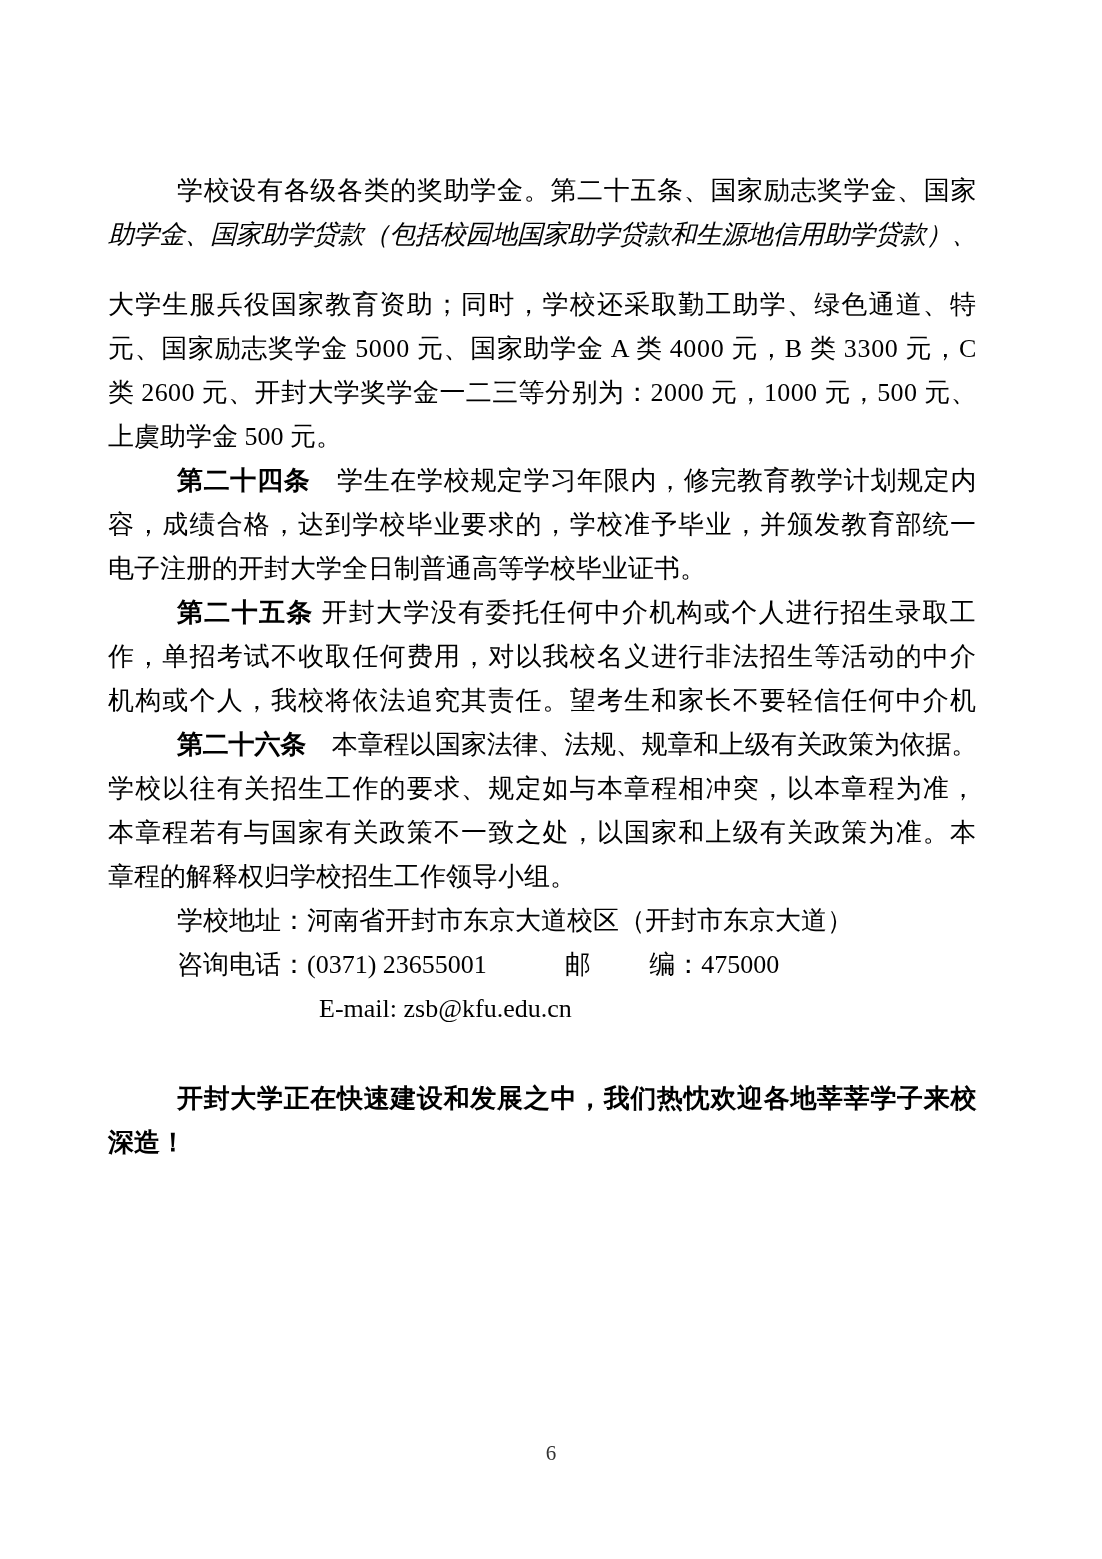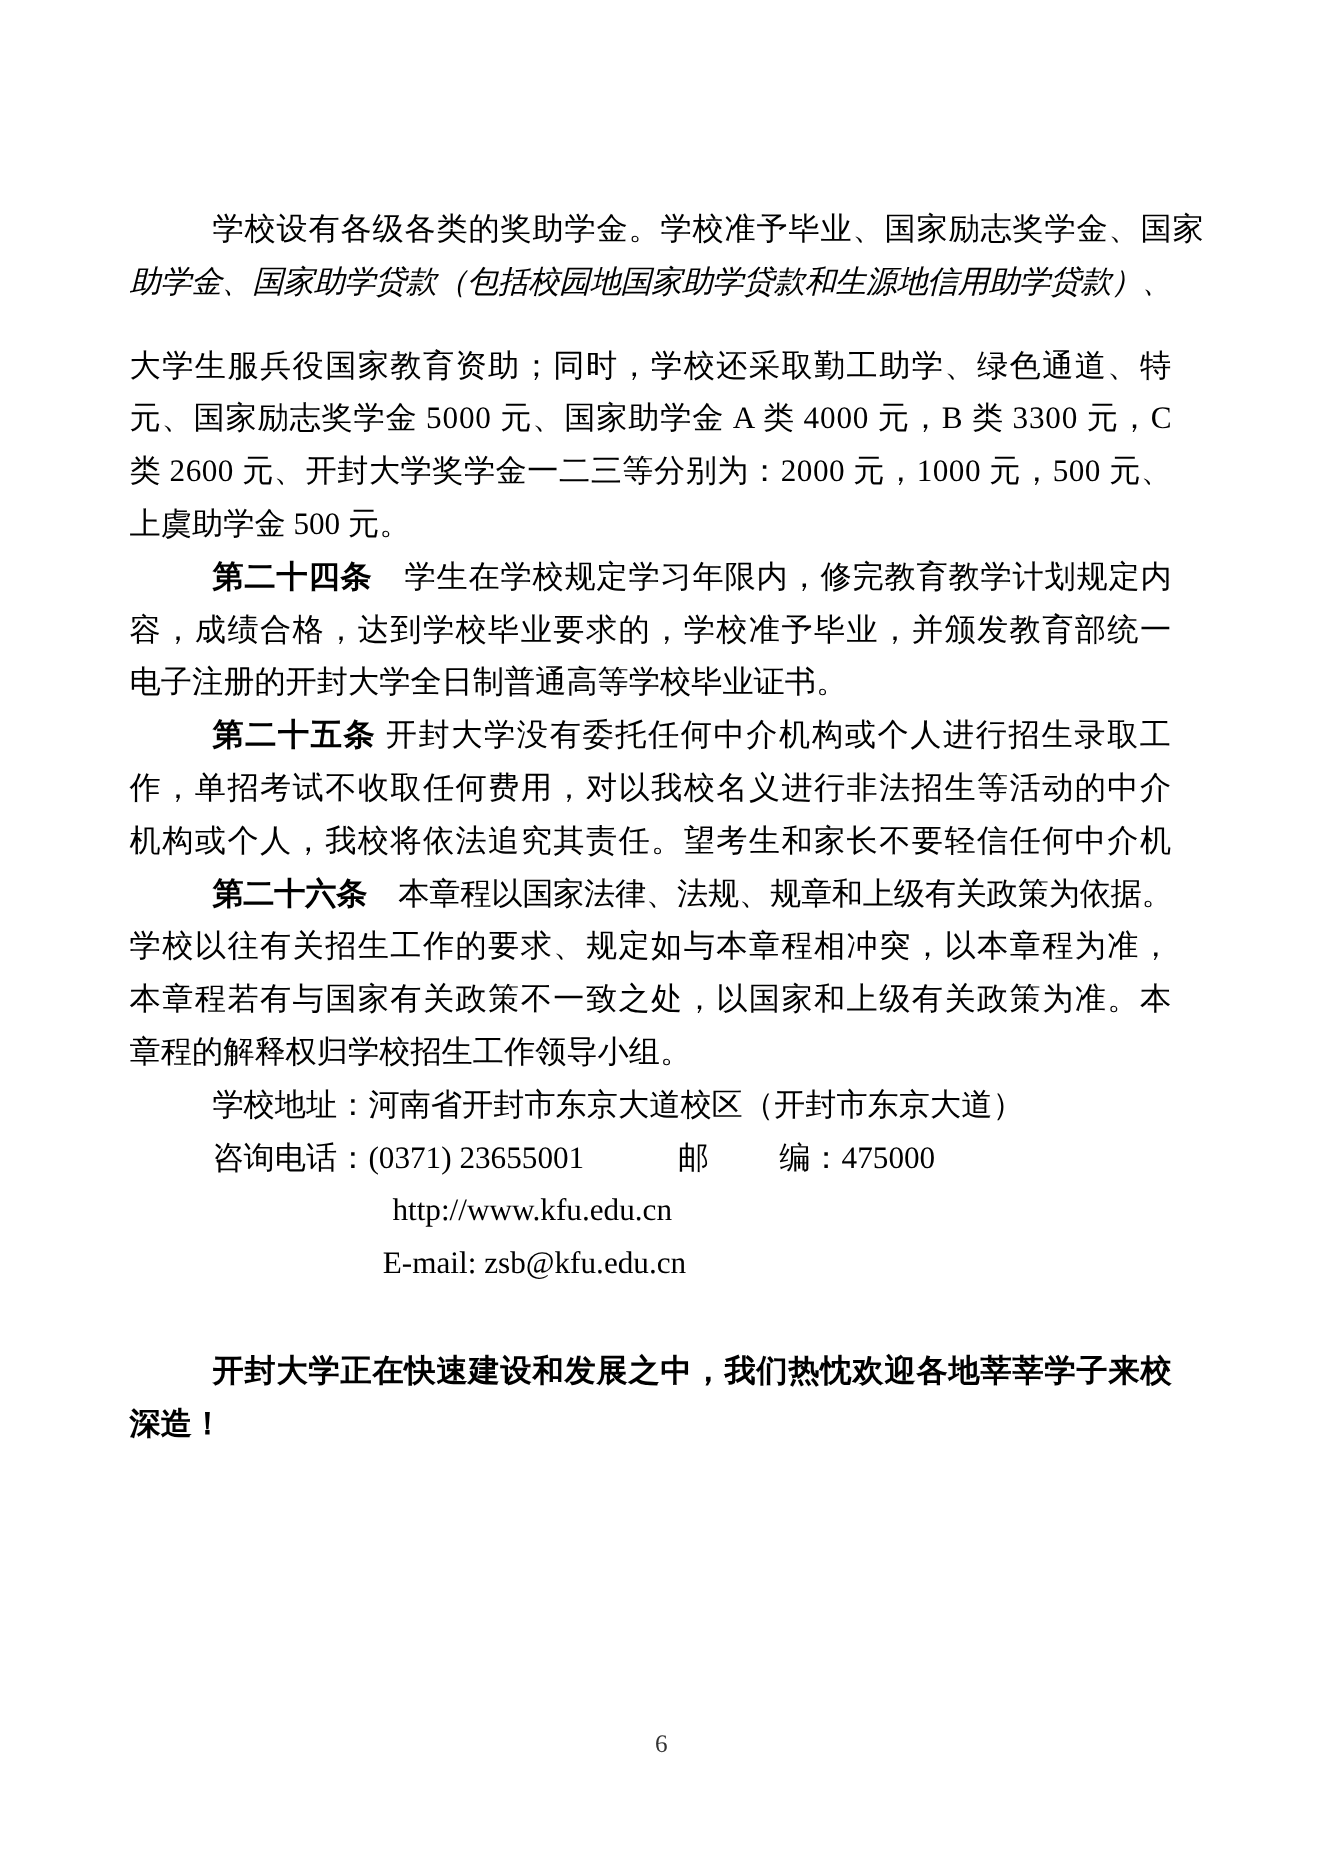--- a/index.html
+++ b/index.html
@@ -55,37 +55,36 @@
     line-height: 26px;
     text-align: center;
     font-size: 21px;
   }
 </style>
 </head>
 <body>
 
 <div class="page" style="background: rgb(255, 255, 255); color: rgb(0, 0, 0);">
   <div class="content">
-      <div class="line indent" style="letter-spacing: 0.67px;"><span>学校设有各级各类的奖助学金。学校准予毕业、国家励志奖学金、国家</span></div>
+      <div class="line indent" style="letter-spacing: 0.67px;"><span>学校设有各级各类的奖助学金。第二十五条、国家励志奖学金、国家</span></div>
       <div class="line" style="letter-spacing: -0.44px; font-style: italic;"><span>助学金、国家助学贷款（包括校园地国家助学贷款和生源地信用助学贷款）、</span></div>
       <div class="line" style="letter-spacing: 1.16px; margin-top: 26px;"><span>大学生服兵役国家教育资助；同时，学校还采取勤工助学、绿色通道、特</span></div>
-      <div class="line" style="letter-spacing: 0.66px;"><span>元、国家励志奖学金 5000 元、国家助学金 A 类 4000 元，B 类 3300 元，C</span></div>
+      <div class="line" style="letter-spacing: 0.66px; text-align: center;"><span>元、国家励志奖学金 5000 元、国家助学金 A 类 4000 元，B 类 3300 元，C</span></div>
       <div class="line" style="letter-spacing: 0.4px;"><span>类 2600 元、开封大学奖学金一二三等分别为：2000 元，1000 元，500 元、</span></div>
       <div class="line"><span>上虞助学金 500 元。</span></div>
       <div class="line indent" style="letter-spacing: 0.67px;"><span><span class="lead">第二十四条</span>　学生在学校规定学习年限内，修完教育教学计划规定内</span></div>
       <div class="line" style="letter-spacing: 1.16px;"><span>容，成绩合格，达到学校毕业要求的，学校准予毕业，并颁发教育部统一</span></div>
       <div class="line"><span>电子注册的开封大学全日制普通高等学校毕业证书。</span></div>
       <div class="line indent" style="letter-spacing: 1.32px;"><span><span class="lead">第二十五条</span> 开封大学没有委托任何中介机构或个人进行招生录取工</span></div>
       <div class="line" style="letter-spacing: 1.16px;"><span>作，单招考试不收取任何费用，对以我校名义进行非法招生等活动的中介</span></div>
       <div class="line" style="letter-spacing: 1.16px;"><span>机构或个人，我校将依法追究其责任。望考生和家长不要轻信任何中介机</span></div>
       <div class="line indent" style="letter-spacing: -0.19px;"><span><span class="lead">第二十六条</span>　本章程以国家法律、法规、规章和上级有关政策为依据。</span></div>
       <div class="line" style="letter-spacing: 1.16px;"><span>学校以往有关招生工作的要求、规定如与本章程相冲突，以本章程为准，</span></div>
       <div class="line" style="letter-spacing: 1.16px;"><span>本章程若有与国家有关政策不一致之处，以国家和上级有关政策为准。本</span></div>
       <div class="line"><span>章程的解释权归学校招生工作领导小组。</span></div>
       <div class="line indent address-line"><span>学校地址：河南省开封市东京大道校区（开封市东京大道）</span></div>
       <div class="line indent phone-line"><span>咨询电话：(0371) 23655001　　　邮　　 编：475000</span></div>
-      <div class="line website-line"><span>http://www.kfu.edu.cn</span></div>
       <div class="line email-line"><span>E-mail: zsb@kfu.edu.cn</span></div>
       <div class="line indent bold closing-line-first" style="letter-spacing: 0.67px;"><span>开封大学正在快速建设和发展之中，我们热忱欢迎各地莘莘学子来校</span></div>
       <div class="line bold closing-line-last"><span>深造！</span></div>
     </div>
   <div class="page-number" style="color: rgb(51, 51, 51);">6</div>
 </div>
 
 </body></html>

